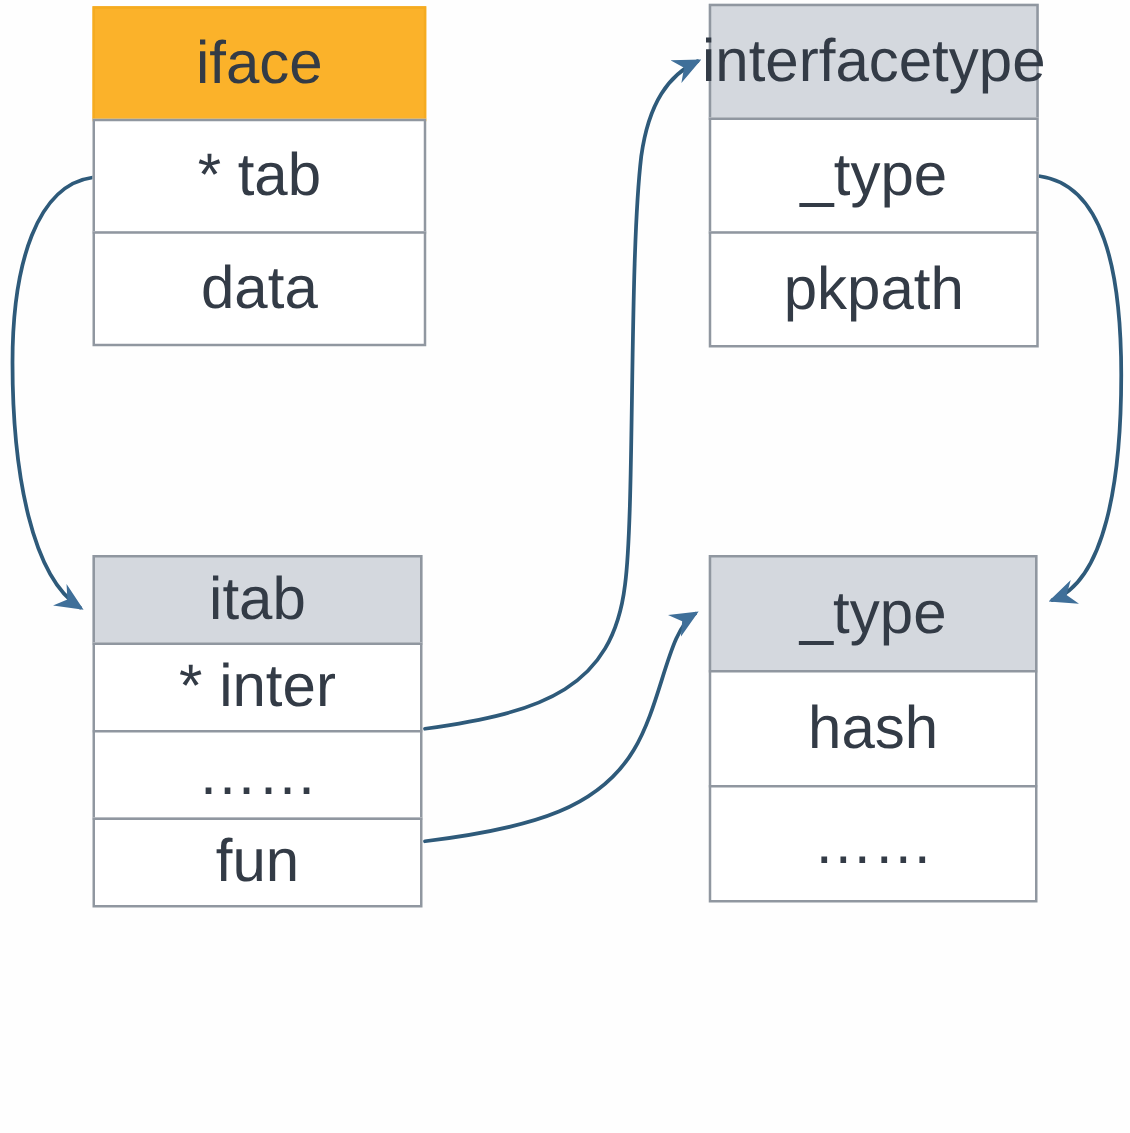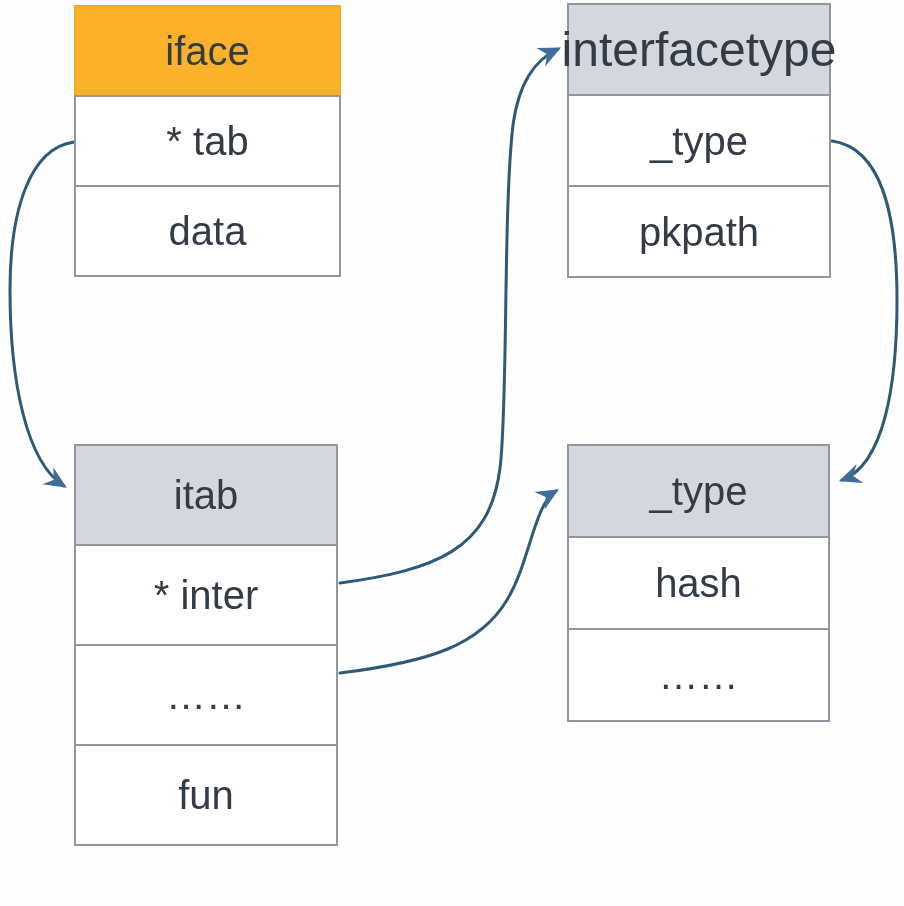--- a/index.html
+++ b/index.html
@@ -6,33 +6,33 @@
   .canvas{
     position:relative;width:904px;height:906px;background:#fefefe;
     font-family:"Liberation Sans", sans-serif;overflow:hidden;
   }
   svg.arrow-layer{position:absolute;left:0;top:0;width:904px;height:906px;}
   svg.arrow-layer path.arrow{fill:none;stroke:#2e5a7a;stroke-width:3;stroke-linecap:round;}
   .tbl{position:absolute;}
   .cell{
     box-sizing:border-box;border:2px solid #9097a0;background:#ffffff;
     display:flex;align-items:center;justify-content:center;
-    color:#333b46;font-size:40px;line-height:1;margin-top:-2px;
+    color:#333b46;font-size:48px;line-height:1;margin-top:-2px;
     white-space:pre;
   }
   .tbl .cell:first-child{margin-top:0;}
   .hdr-orange{background:#fbb22a;border-color:#f5ab20;}
   .hdr-gray{background:#d4d8de;}
   #t-iface{left:74px;top:5px;width:267px;}
   #t-iface .cell{height:92px;}
   #t-interfacetype{left:567px;top:3px;width:264px;}
   #t-interfacetype .cell{height:93px;}
   #t-interfacetype .hdr-gray{font-size:48px;}
   #t-itab{left:74px;top:444px;width:264px;}
-  #t-itab .cell{height:102px;}
+  #t-itab .cell{height:72px;}
   #t-type{left:567px;top:444px;width:263px;}
   #t-type .cell{height:94px;}
 </style>
 </head>
 <body>
 
 <div class="canvas">
 
   <svg class="arrow-layer" viewBox="0 0 904 906">
     <defs>

